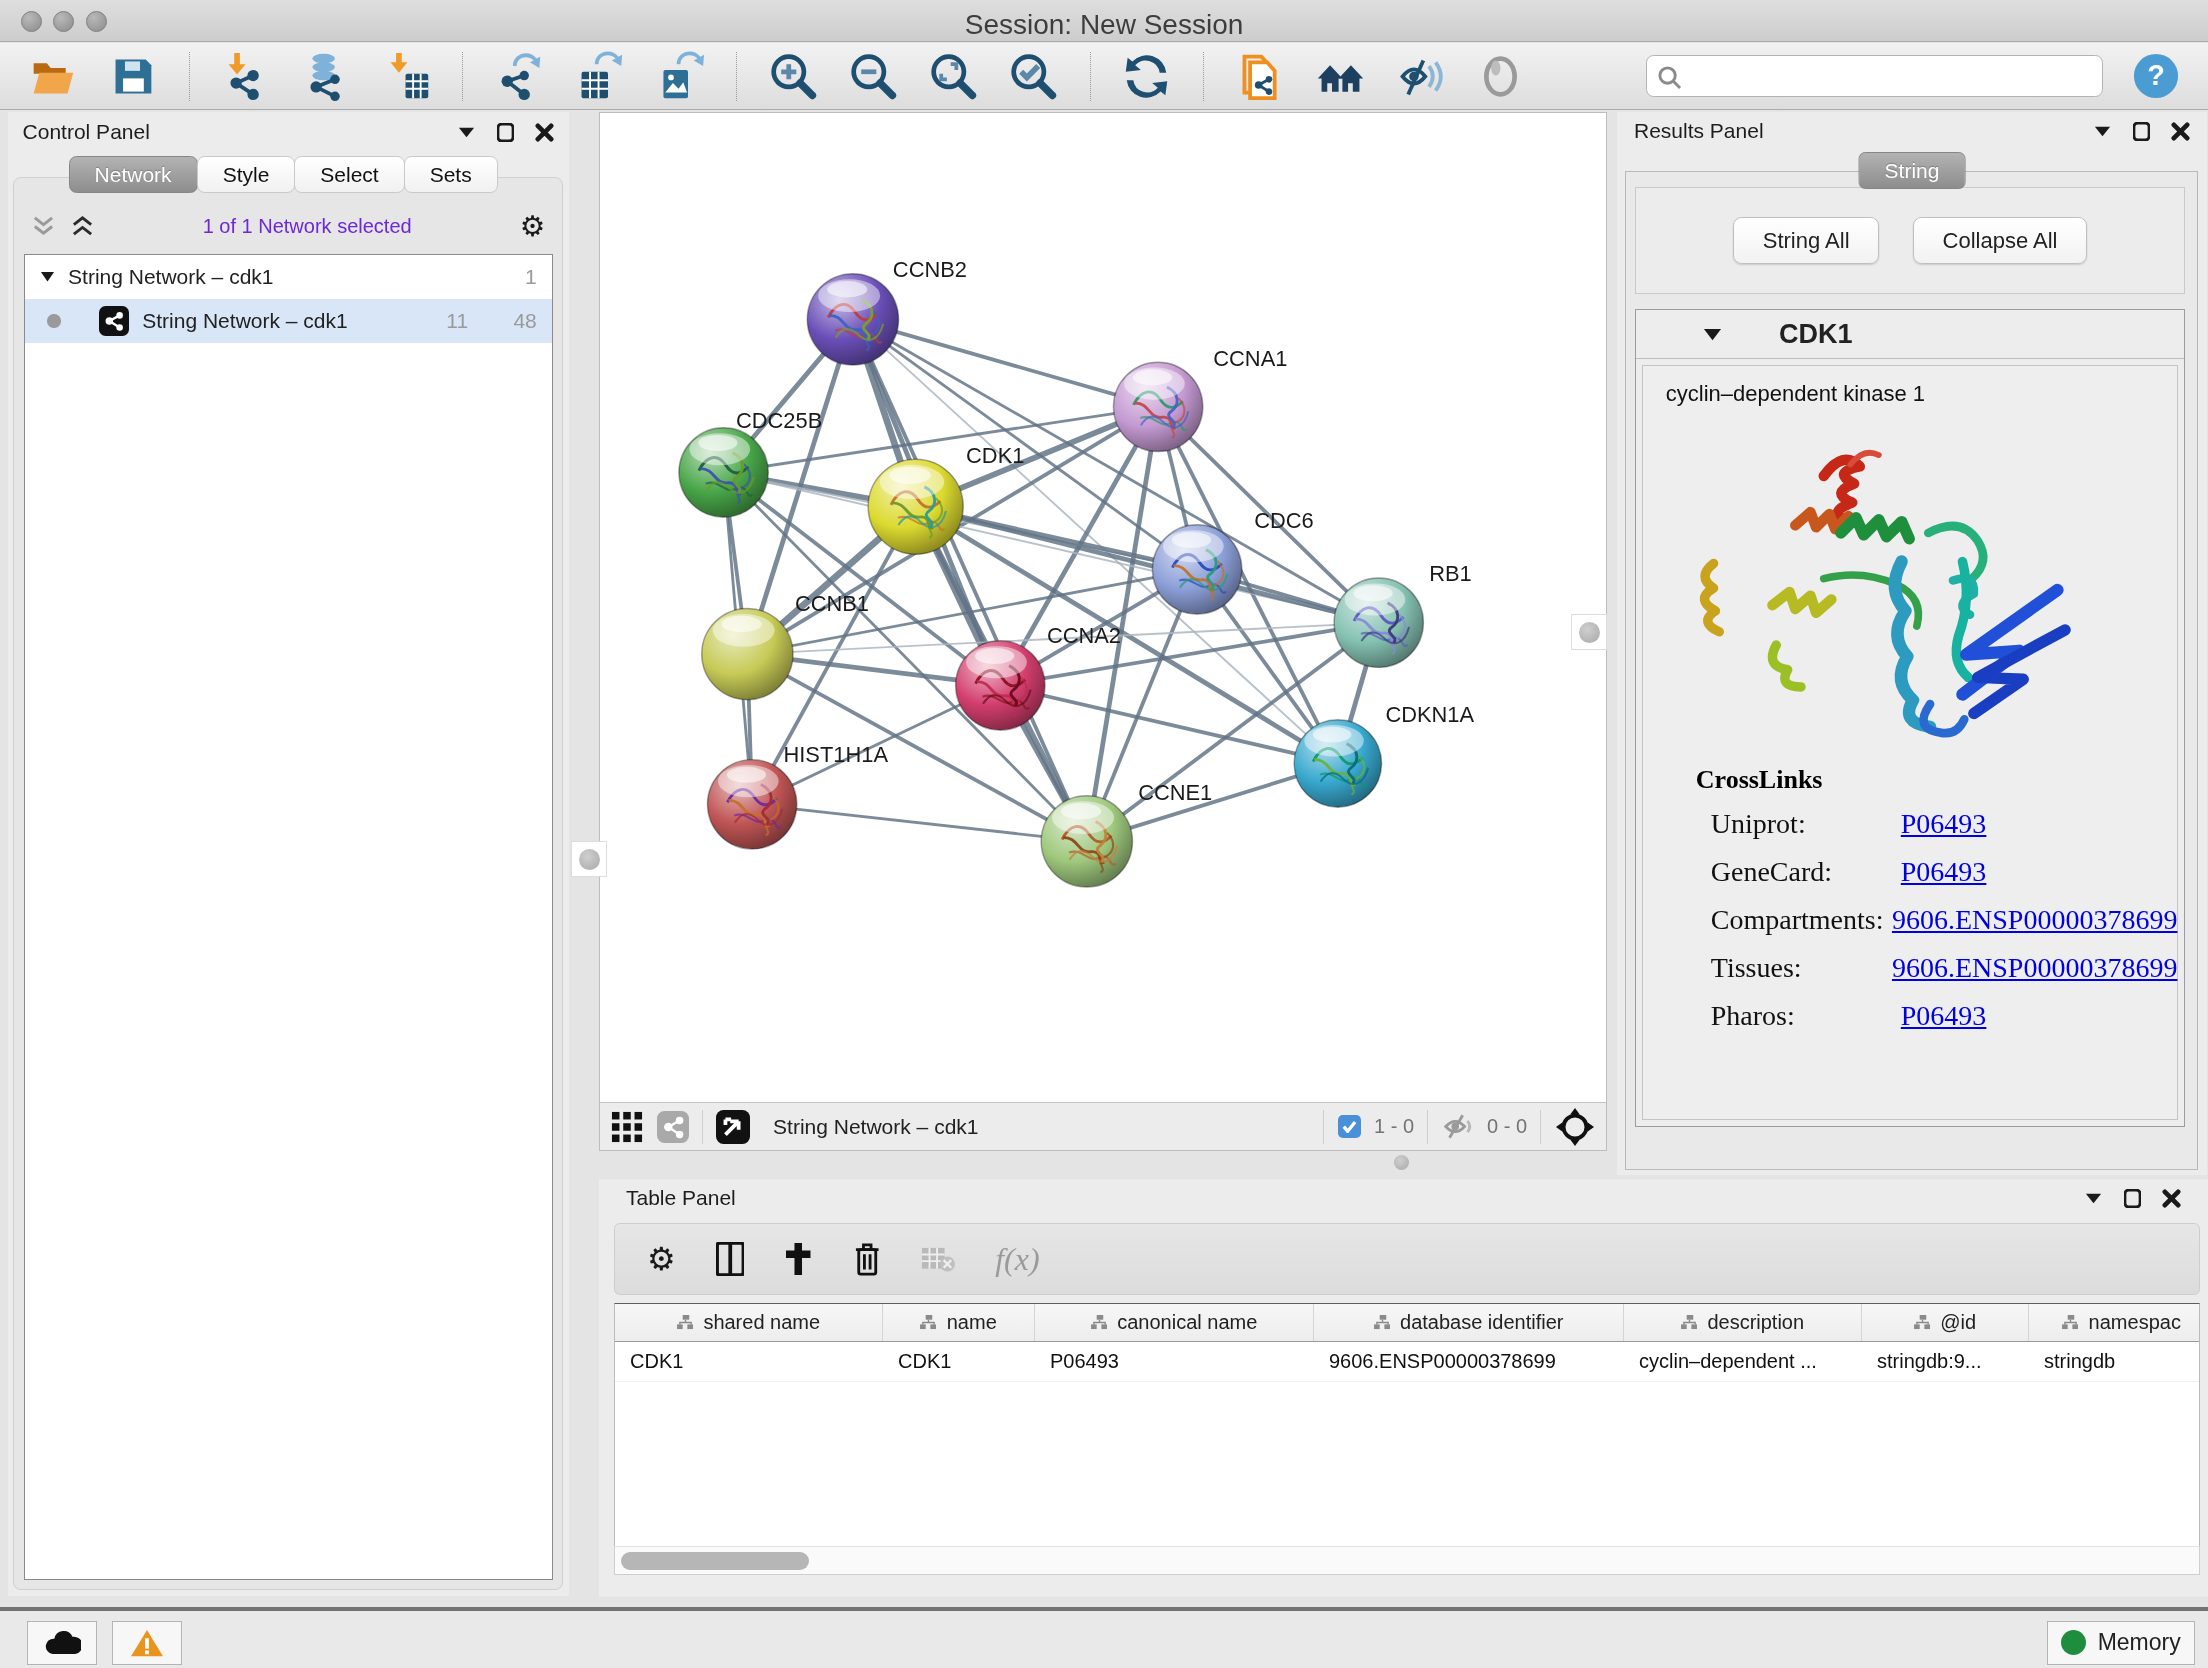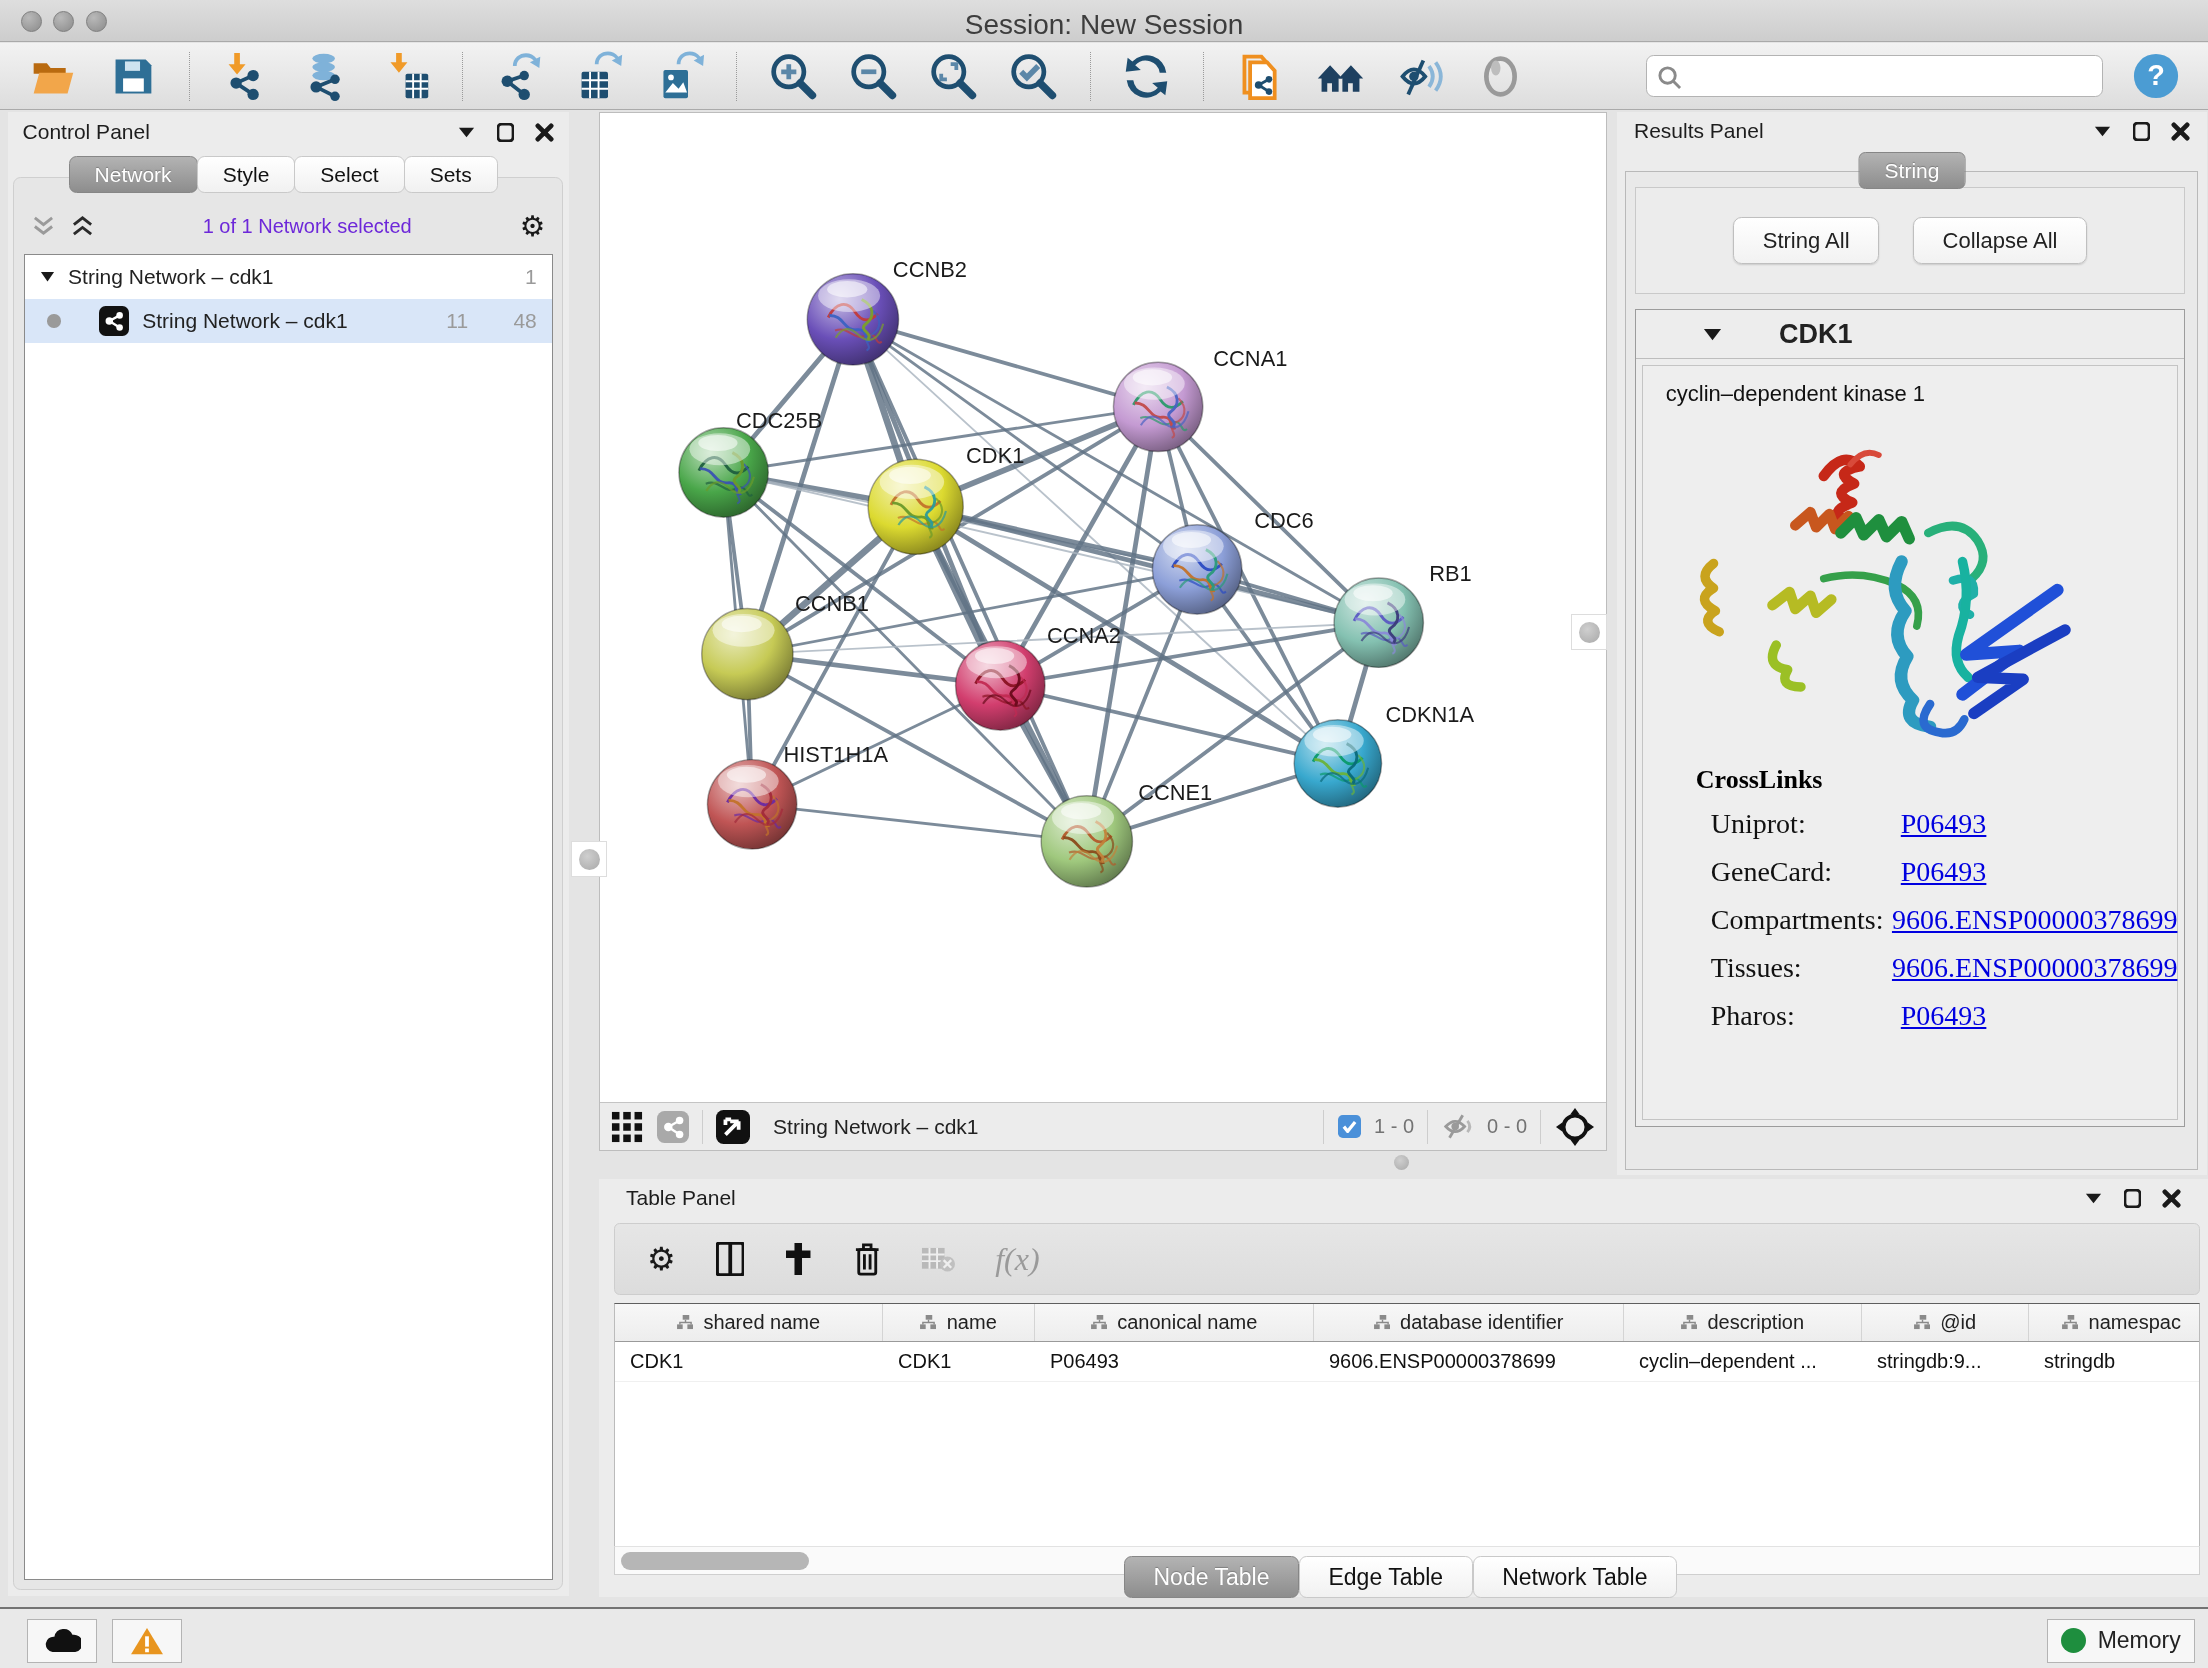--- a/index.html
+++ b/index.html
@@ -97,21 +97,21 @@
   .tp-hscroll { position:absolute; left:15px; right:7.6px; top:367px; height:28.5px; background:#fafafa;
     border:1px solid #cfcfcf; border-top:1px solid #e2e2e2; }
   .tp-thumb { position:absolute; left:5.7px; top:4.8px; width:188px; height:18px; border-radius:9.5px; background:#b6b6b6; }
   .tp-tabs { position:absolute; left:525px; top:377px; display:flex; }
   .tp-tabs .tab { border-radius:7.6px; padding:6.7px 28.5px; font-size:23px; }
 
   
   .split-handle { position:absolute; width:36px; height:36px; background:#fff; border:1px solid #ddd;
     display:flex; align-items:center; justify-content:center; }
   .split-dot { width:21px; height:21px; border-radius:50%; background:radial-gradient(circle at 40% 35%, #cfcfcf, #a8a8a8); }
-  .statusbar { position:absolute; left:0; top:1607px; width:2208px; height:61px; background:#e9e9e9; border-top:2px solid #737373; }
+  .statusbar { position:absolute; left:0; top:1607px; width:2208px; height:61px; background:#e9e9e9; border-top:4px solid #737373; }
   .sb-btn { position:absolute; top:9.5px; height:44px; background:#f7f7f7; border:1.9px solid #b4b4b4;
     display:flex; align-items:center; justify-content:center; gap:11.4px; font-size:23px; }
   .mem-dot { width:25px; height:25px; border-radius:50%; background:#1e8e3e; }
 </style>
 </head>
 <body>
 
 <div class="titlebar">
   <div class="traffic" style="left:21px"></div>
   <div class="traffic" style="left:53px"></div>
@@ -913,25 +913,20 @@
           <div class="tp-dcell" style="width: 310px;">9606.ENSP00000378699</div>
           <div class="tp-dcell" style="width: 238px;">cyclin–dependent ...</div>
           <div class="tp-dcell" style="width: 167px;">stringdb:9...</div>
           <div class="tp-dcell" style="width: 186px;">stringdb</div>
         </div>
       </div>
   </div>
   <div class="tp-hscroll">
       <div class="tp-thumb"></div>
     </div>
-  <div class="tp-tabs">
-    <span class="tab sel">Node Table</span>
-    <span class="tab">Edge Table</span>
-    <span class="tab">Network Table</span>
-  </div>
 </div>
 
 <div class="statusbar">
   <div class="sb-btn" style="left:27px; width:70px">
     <svg width="38" height="27" viewBox="0 0 40 28">
         <path d="M10 26 a8 8 0 0 1 2 -16 a10 10 0 0 1 19 -2 a7 7 0 0 1 3 18z" fill="#111"></path>
       </svg>
   </div>
   <div class="sb-btn" style="left:112px; width:70px">
     <svg width="34" height="30" viewBox="0 0 36 32">

